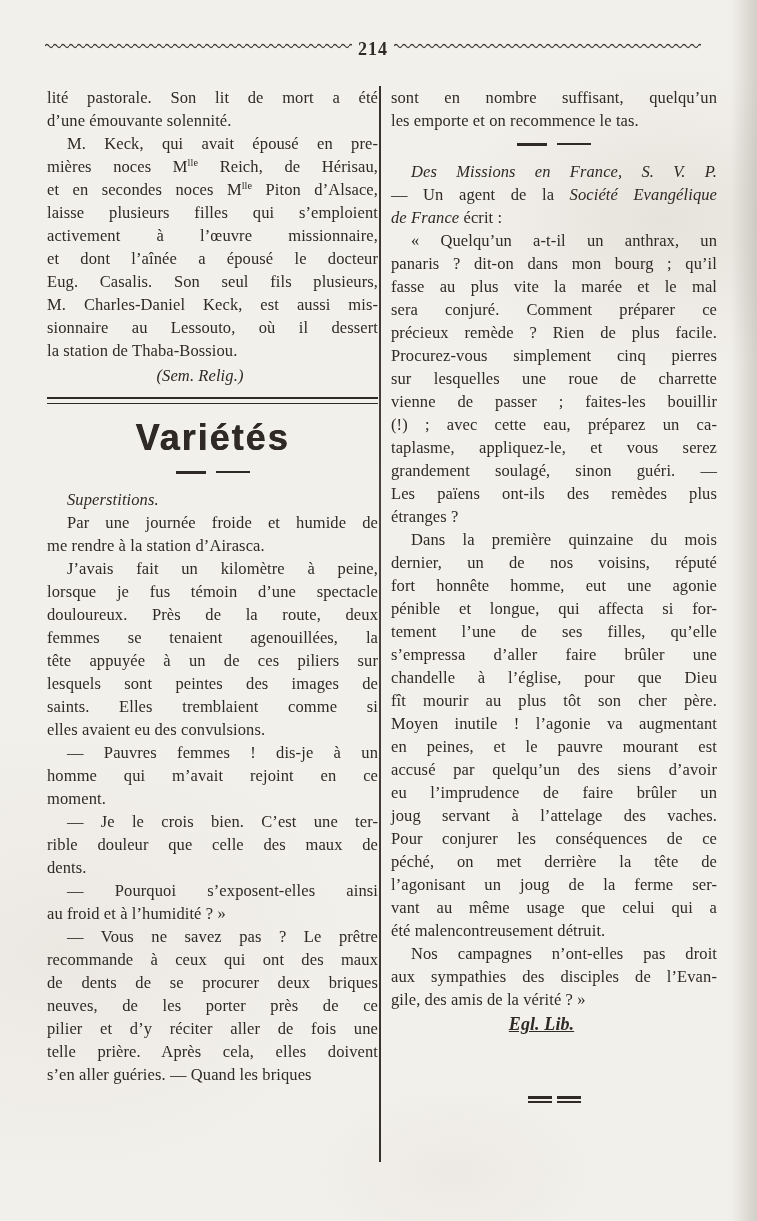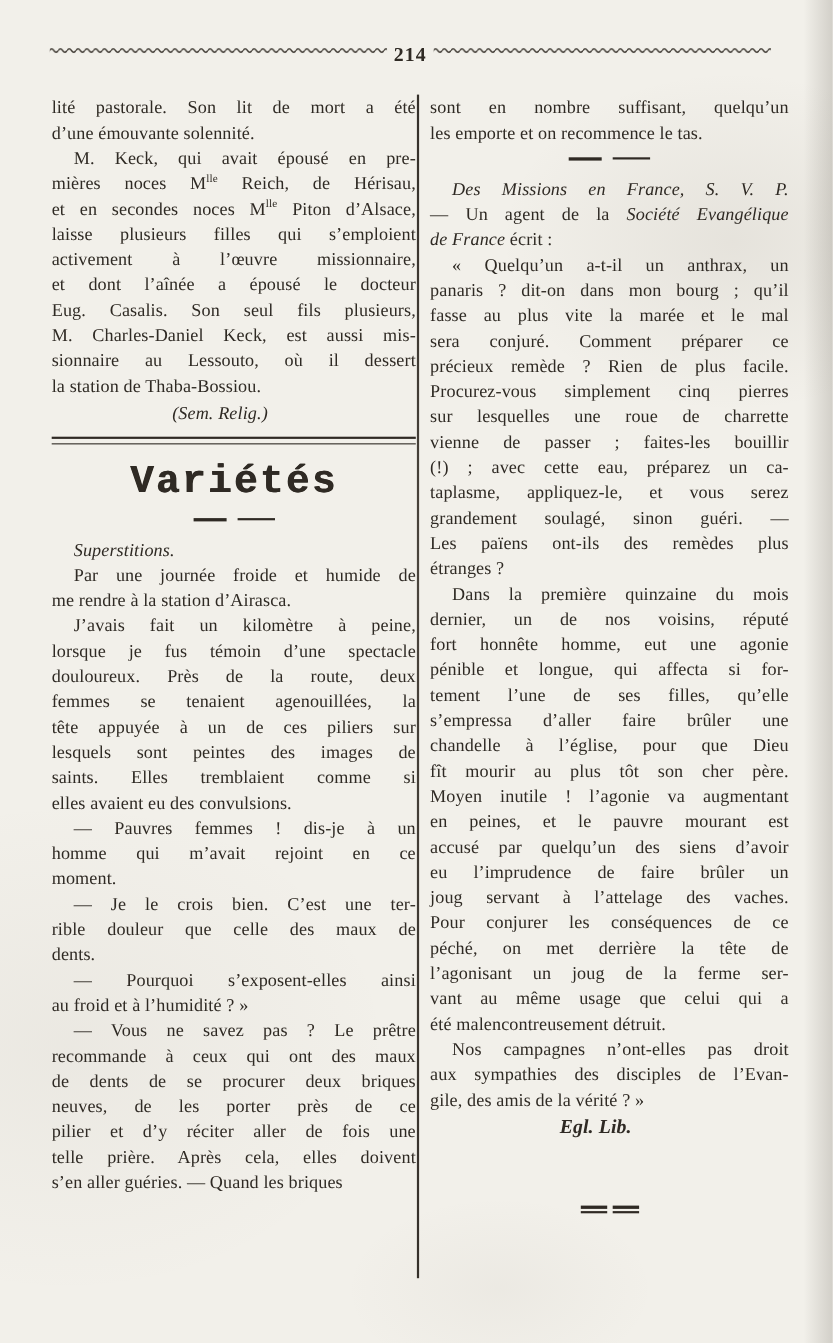--- a/index.html
+++ b/index.html
@@ -38,28 +38,28 @@
     background:linear-gradient(to bottom,#35302a 0%,#4a443c 40%,#35302a 100%);
   }
   .line{text-align:justify;text-align-last:justify;}
   .line.last{text-align-last:left;}
   .para.indent .line:first-child{text-indent:20px;}
   .plain{text-align:left;}
   .plain.indent{text-indent:20px;}
   .byline{
     text-align:center;padding-right:25px;font-style:italic;margin-top:2px;
   }
-  .byline.strong{font-weight:bold;font-size:18px;}
+  .byline.strong{font-weight:bold;font-size:18px;text-decoration:underline;}
   .double-rule{
     margin:10px 0 12px 0;height:4px;
     border-top:2px solid var(--ink,#2e2a24);
     border-bottom:1px solid var(--ink,#2e2a24);
   }
   .gothic-heading{
-    font-family:Liberation Mono, monospace;
+    font-family:Liberation Sans, sans-serif;
     font-weight:bold;font-size:36px;line-height:44px;text-align:center;
     letter-spacing:2px;margin:2px 0 6px 0;
     text-shadow:0.6px 0 0 currentColor;
   }
   .dash-sep{
     margin:10px 0 14px 0;display:flex;justify-content:center;
     align-items:center;gap:10px;height:4px;
   }
   .dash-sep .dash{display:inline-block;width:30px;height:3px;background:var(--ink,#2e2a24);}
   .dash-sep .dash.d2{width:34px;height:2px;}

